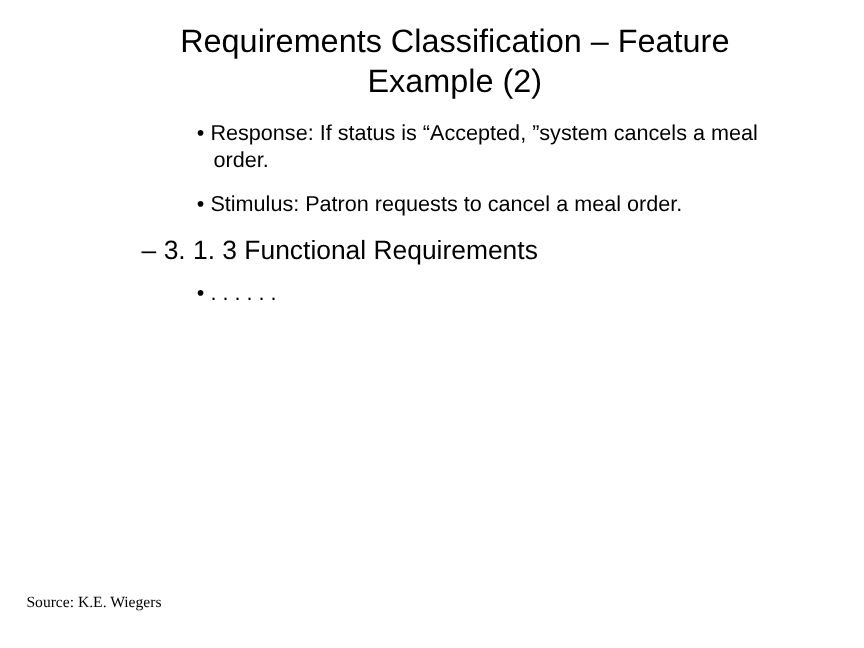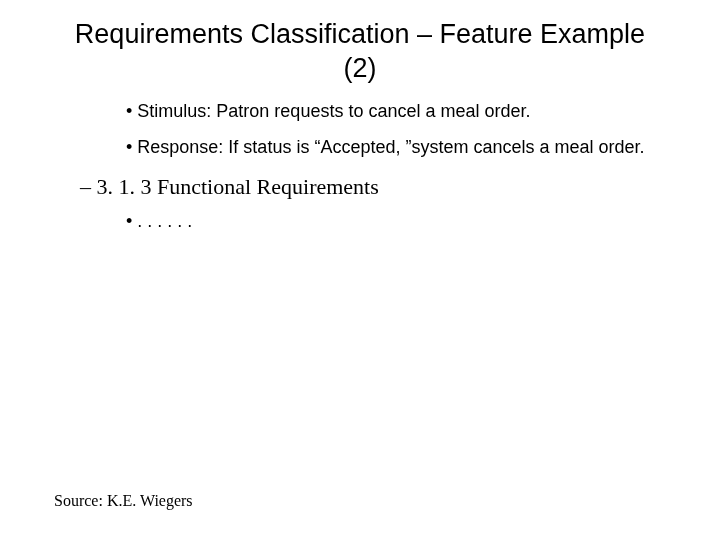--- a/index.html
+++ b/index.html
@@ -9,20 +9,21 @@
     height: 540px;
     background: #ffffff;
     font-family: Arial, Helvetica, sans-serif;
     color: #000000;
   }
   .slide {
     width: 720px;
     height: 540px;
     position: relative;
     box-sizing: border-box;
+    padding-left: 38px;
   }
   .title {
     font-size: 27px;
     text-align: center;
     padding: 18px 60px 8px 60px;
     line-height: 1.25;
   }
   .body {
     padding: 6px 40px 0 40px;
   }
@@ -35,43 +36,41 @@
   }
   .lvl1::before {
     content: "• ";
   }
   .lvl0 {
     font-size: 22px;
     margin: 8px 0 10px 0;
     padding-left: 58px;
     text-indent: -18px;
     line-height: 1.25;
-    font-family: Liberation Serif, serif;
   }
   .lvl0::before {
     content: "– ";
   }
   .source {
     position: absolute;
     left: 22px;
     bottom: 30px;
-    font-size: 16px;
+    font-size: 13px;
     font-family: "Times New Roman", Times, serif;
-    margin-left: 32px;
   }
 </style>
 </head>
 <body>
 
 <div class="slide">
   <div class="title">Requirements Classification – Feature Example (2)</div>
 
   <div class="body">
+    <p class="lvl1">Response: If status is “Accepted, ”system cancels a meal order.</p>
     <p class="lvl1">Stimulus: Patron requests to cancel a meal order.</p>
-    <p class="lvl1">Response: If status is “Accepted, ”system cancels a meal order.</p>
 
     <p class="lvl0">3. 1. 3 Functional Requirements</p>
 
     <p class="lvl1">. . . . . .</p>
   </div>
 
   <div class="source">Source: K.E. Wiegers</div>
 </div>
 
 </body></html>

